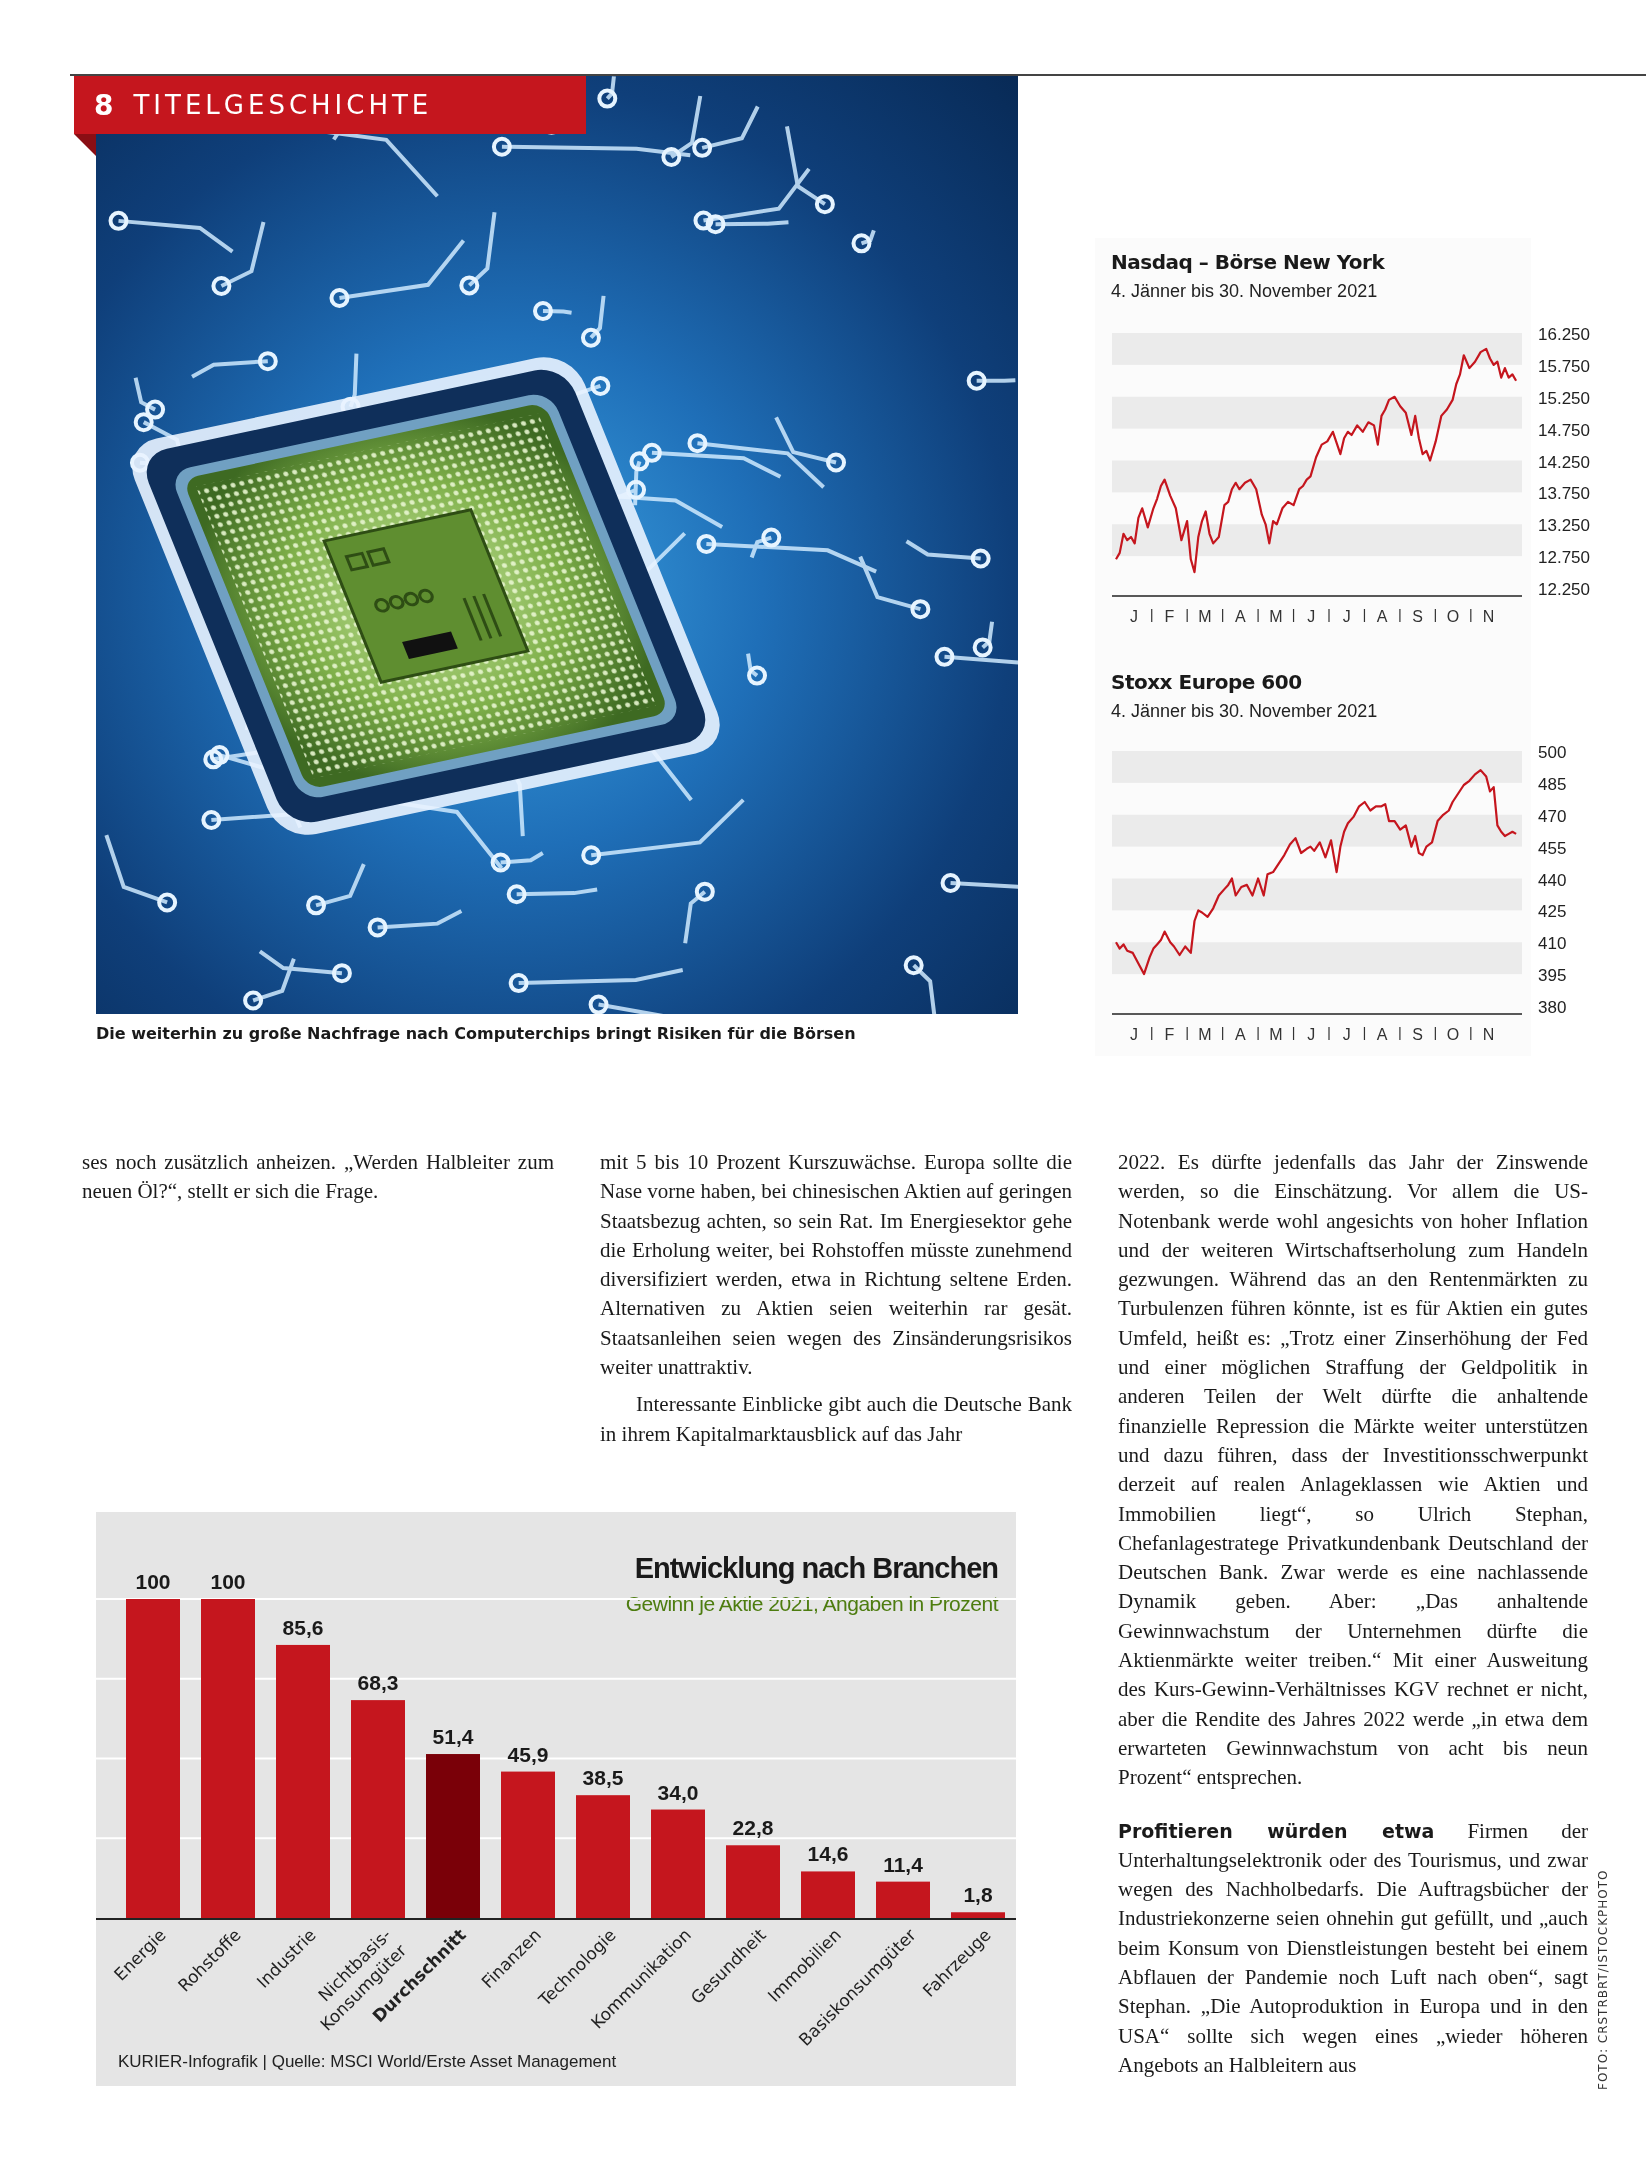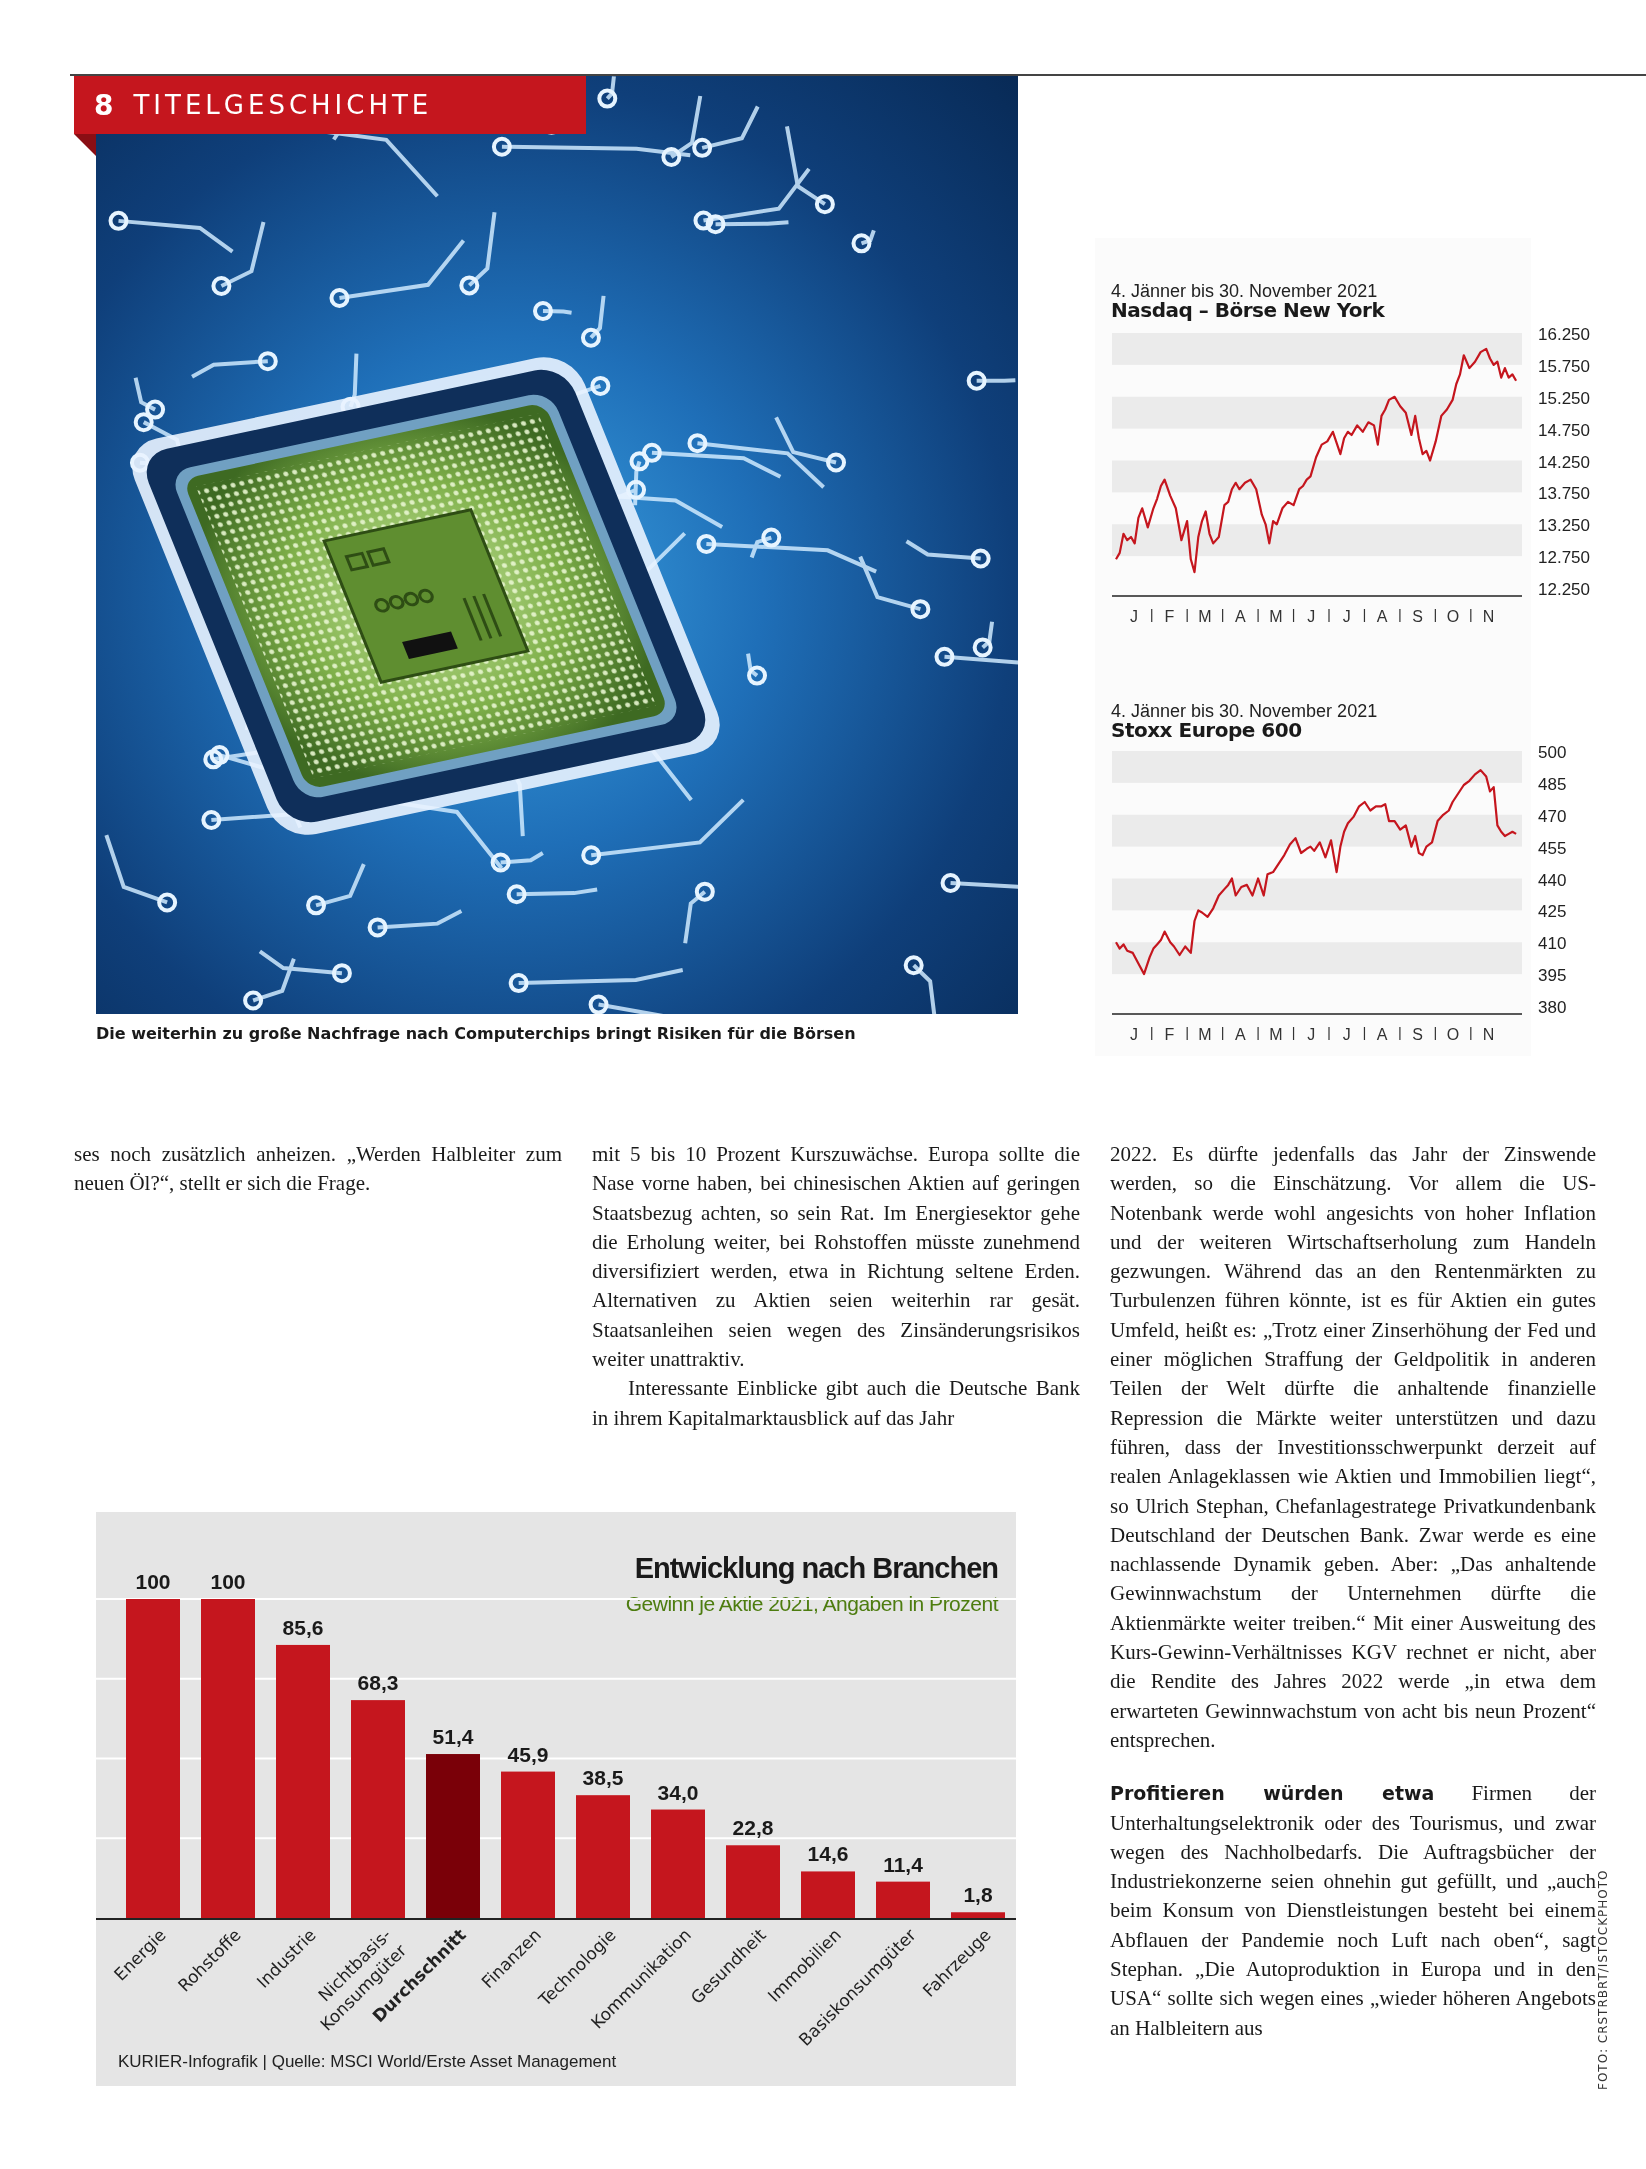--- a/index.html
+++ b/index.html
@@ -7,26 +7,26 @@
   .topline { position: absolute; left: 70px; top: 74px; width: 1576px; height: 2px; background: #444; }
   .photo { position: absolute; left: 96px; top: 76px; width: 922px; height: 938px; overflow: hidden;
     background: radial-gradient(ellipse at 45% 55%, #3aa0e0 0%, #1f6fb8 35%, #0f3f7a 70%, #082a56 100%); }
   .kicker { position: absolute; left: 74px; top: 76px; width: 512px; height: 58px; background: #c5161e; display: flex; align-items: center; color: #fff; z-index: 3; }
   .kicker-fold { position: absolute; left: 74px; top: 134px; width: 0; height: 0; border-top: 22px solid #8a0e14; border-left: 22px solid transparent; z-index: 3; }
   .kicker .num { font-family: "DejaVu Sans", sans-serif; font-weight: bold; font-size: 28px; margin-left: 20px; }
   .kicker .label { font-family: "DejaVu Sans", sans-serif; font-size: 26px; letter-spacing: 4px; margin-left: 20px; }
   .caption { position: absolute; left: 96px; top: 1024px; font-family: "DejaVu Sans", sans-serif; font-weight: bold; font-size: 16px; color: #1a1a1a; }
 
   .panel { position: absolute; left: 1095px; width: 436px; background: #fbfbfb; }
-  .panel .ptitle { position: absolute; left: 16px; font-family: "DejaVu Sans", sans-serif; font-weight: bold; font-size: 20px; letter-spacing: -0.5px; margin-top: 48px; }
+  .panel .ptitle { position: absolute; left: 16px; font-family: "DejaVu Sans", sans-serif; font-weight: bold; font-size: 20px; letter-spacing: -0.5px; }
   .panel .psub { position: absolute; left: 16px; font-family: "Liberation Sans", sans-serif; font-size: 18px; color: #222; }
   .lchart { position: absolute; left: 1110px; }
 
   .col { position: absolute; font-size: 21px; line-height: 29.3px; text-align: justify; hyphens: manual; }
-  .col p { margin: 0; }
+  .col p { margin: 8px; }
   .col p.ind { text-indent: 36px; }
   .lead-bold { font-family: "DejaVu Sans", sans-serif; font-weight: bold; font-size: 19px; }
   .credit { position: absolute; left: 1596px; top: 2090px; transform: rotate(-90deg); transform-origin: left top; font-family: "DejaVu Sans", sans-serif; font-size: 12px; letter-spacing: 1px; color: #333; white-space: nowrap; }
 
   .bar-box { position: absolute; left: 96px; top: 1512px; width: 920px; height: 574px; background: #e5e5e5; }
   .bar-title { position: absolute; right: 18px; top: 40px; font-family: "Liberation Sans", sans-serif; font-weight: bold; font-size: 29px; letter-spacing: -1px; color: #1a1a1a; margin-left: 44px; }
   .bar-sub { position: absolute; right: 18px; top: 80px; font-family: "Liberation Sans", sans-serif; font-size: 21px; letter-spacing: -0.5px; color: #4d7c0f; }
   .bar-src { position: absolute; left: 22px; top: 540px; font-family: "Liberation Sans", sans-serif; font-size: 17px; color: #222; }
 </style>
 </head>

